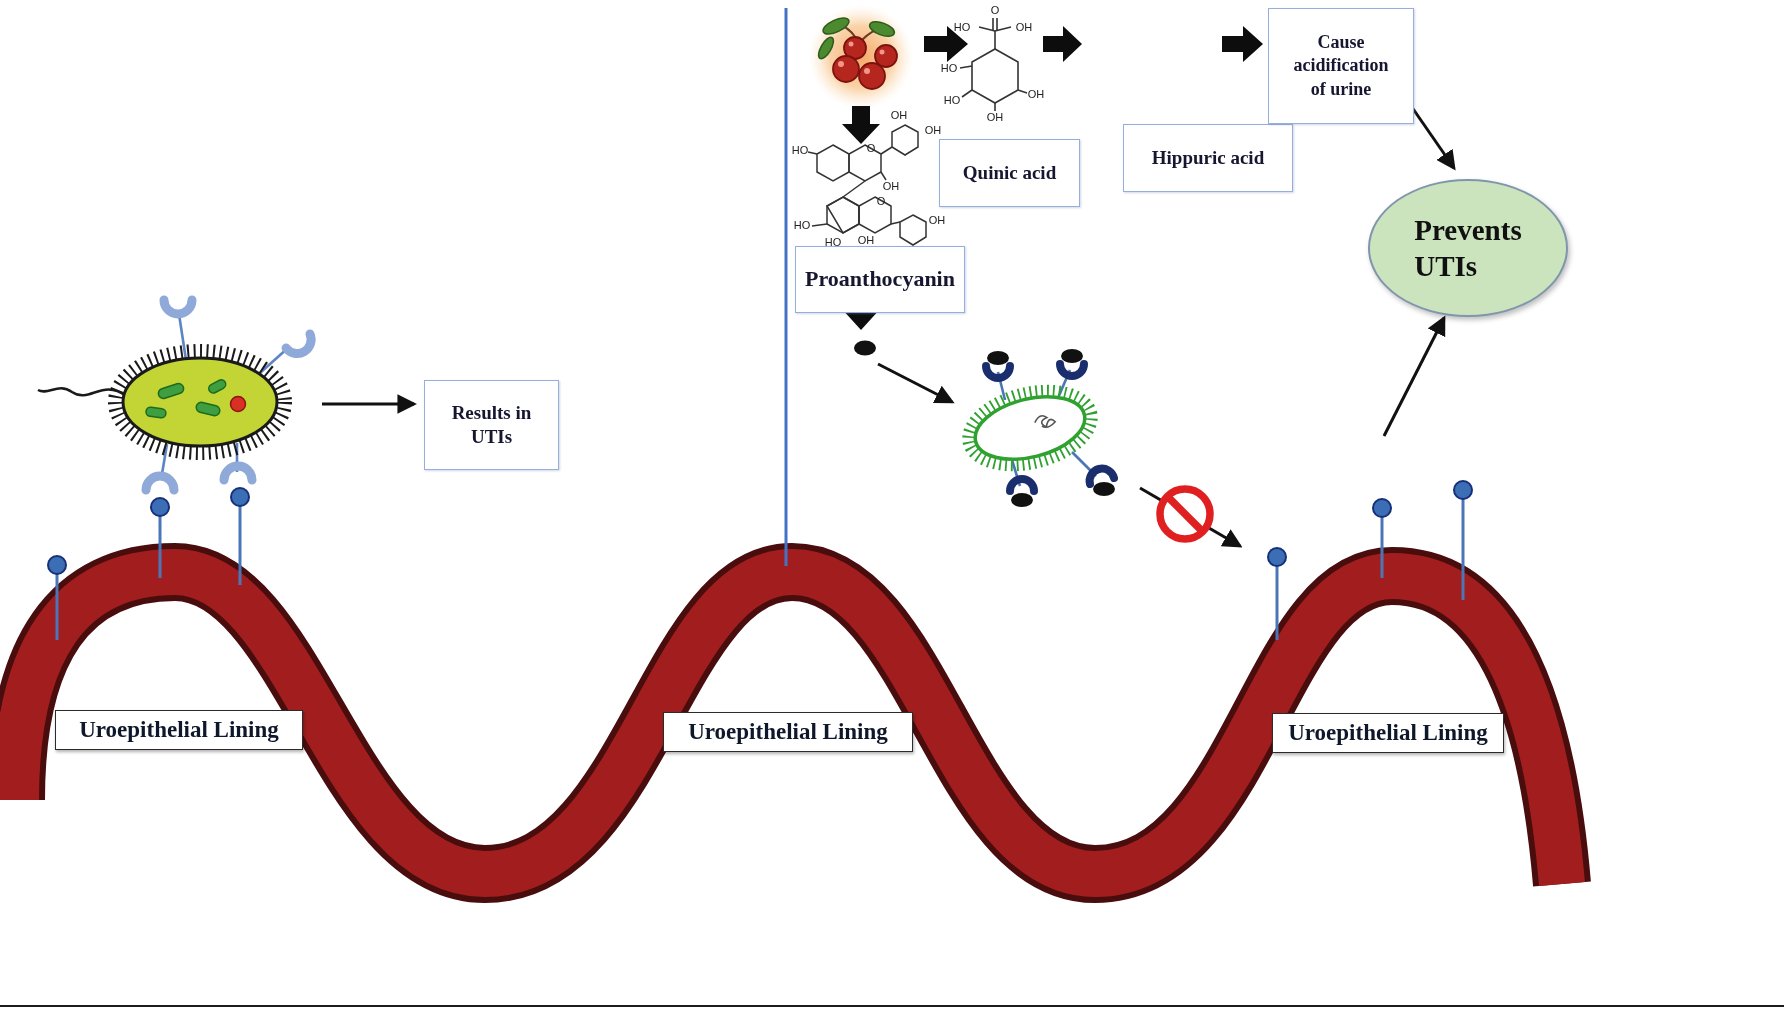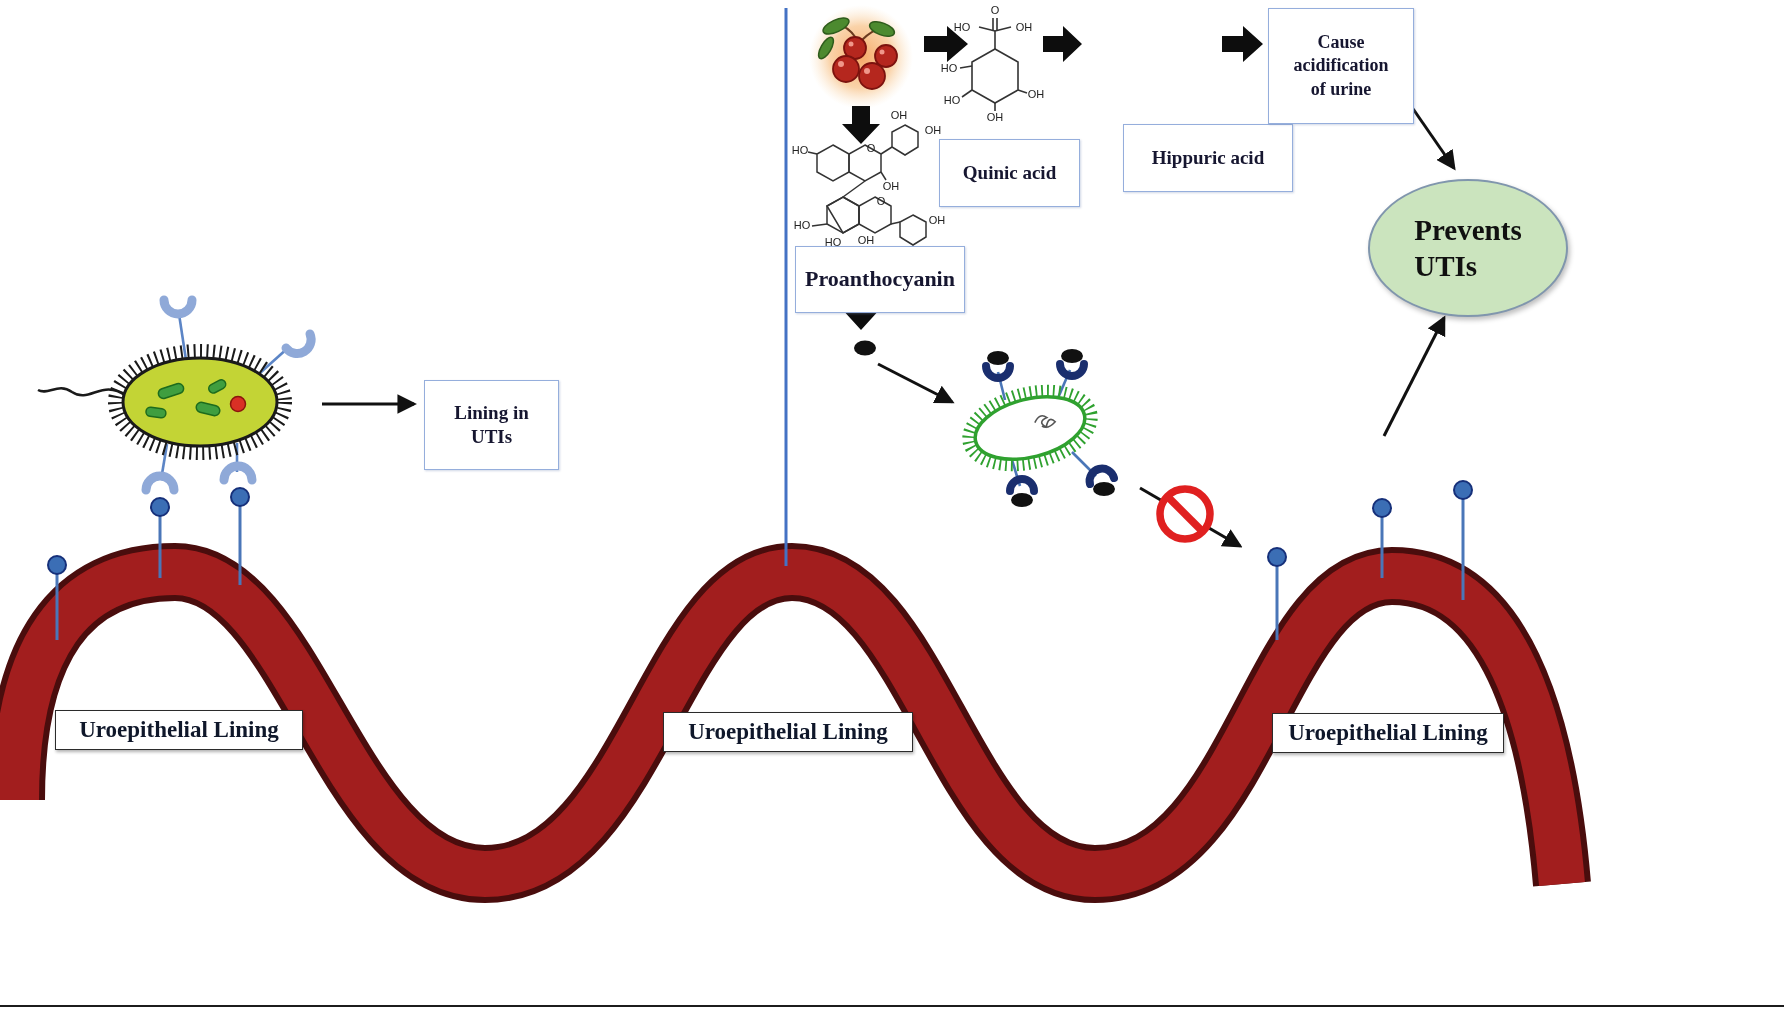--- a/index.html
+++ b/index.html
@@ -220,21 +220,21 @@
       <circle cx="1277" cy="557" r="9" fill="#3B6EB5" stroke="#16307A" stroke-width="2"></circle>
       <circle cx="1382" cy="508" r="9" fill="#3B6EB5" stroke="#16307A" stroke-width="2"></circle>
       <circle cx="1463" cy="490" r="9" fill="#3B6EB5" stroke="#16307A" stroke-width="2"></circle>
     </g>
 
     <line x1="1400" y1="90" x2="1454" y2="168" stroke="#111" stroke-width="3" marker-end="url(#ah)"></line>
     <line x1="1384" y1="436" x2="1444" y2="318" stroke="#111" stroke-width="3" marker-end="url(#ah)"></line>
   </svg>
 
 
-  <div class="lbox" style="left:424px;top:380px;width:121px;height:56px;font-size:19px;">Lining in
+  <div class="lbox" style="left:424px;top:380px;width:121px;height:56px;font-size:19px;">Results in
 UTIs</div>
 
   <div class="lbox" style="left:939px;top:139px;width:127px;height:34px;font-size:19px;">Quinic acid</div>
 
   <div class="lbox" style="left:1082px;top:124px;width:156px;height:34px;font-size:19px;margin-left:41px;">Hippuric acid</div>
 
   <div class="lbox" style="left:1268px;top:8px;width:132px;height:82px;font-size:18px;">Cause
 acidification
 of urine</div>
 

